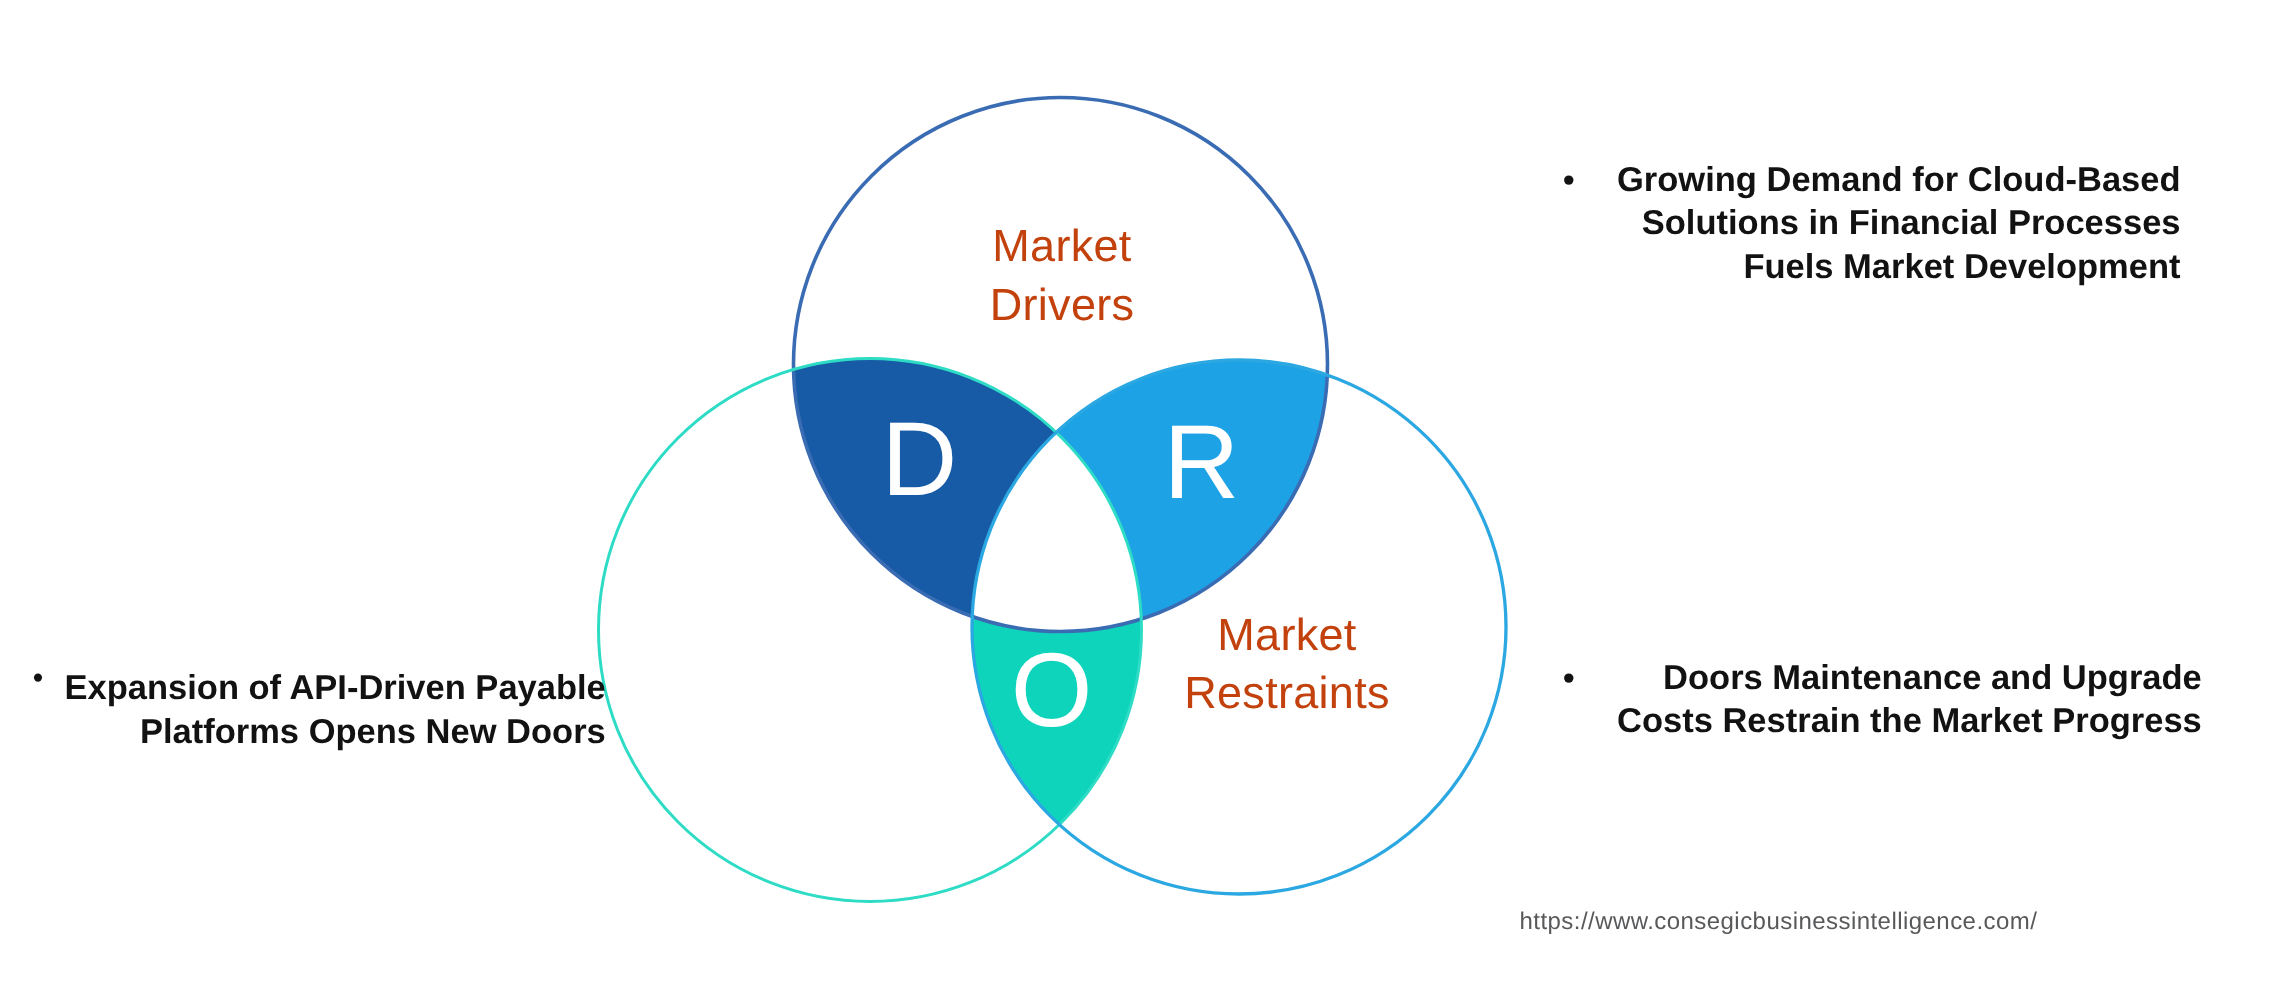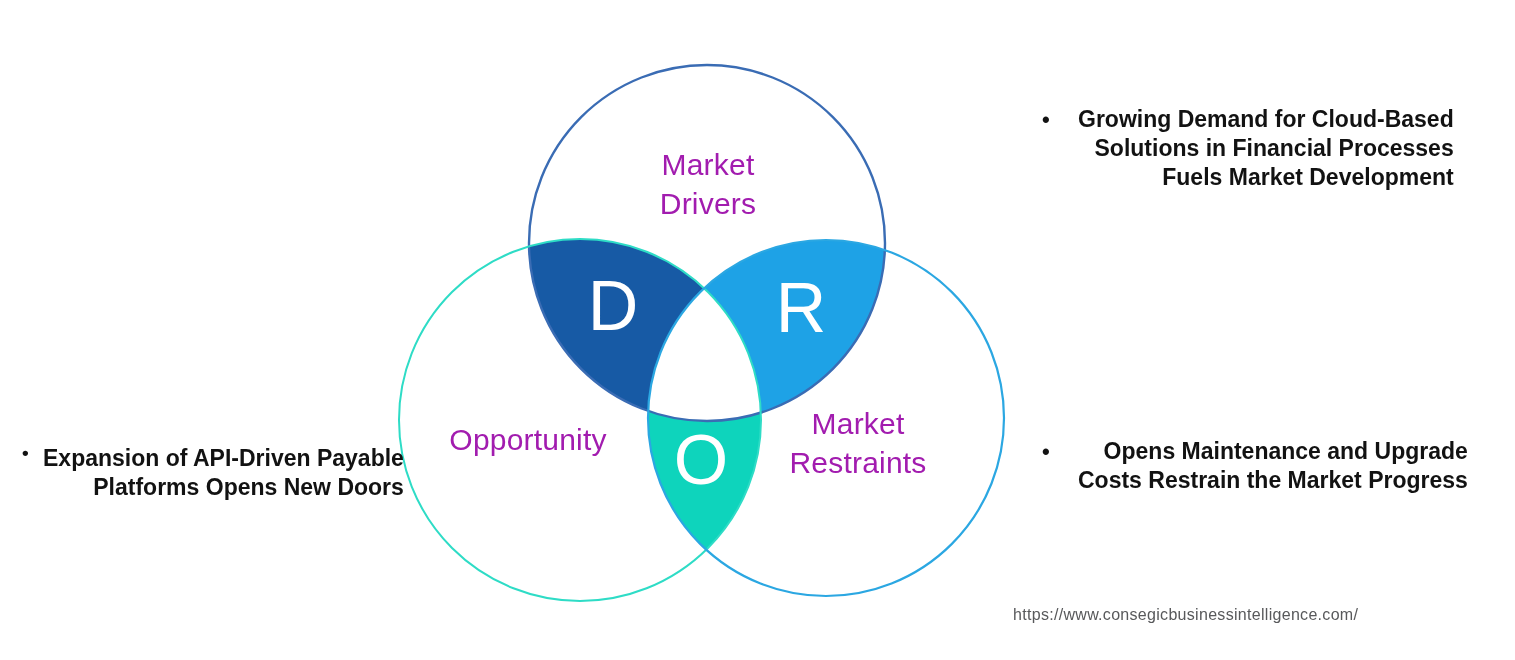--- a/index.html
+++ b/index.html
@@ -4,21 +4,21 @@
 <style>
   html,body{margin:0;padding:0;background:#ffffff;}
   .canvas{
     position:relative;width:1515px;height:660px;background:#ffffff;
     font-family:"Liberation Sans",sans-serif;overflow:hidden;
   }
   .venn-svg{position:absolute;left:0;top:0;width:1515px;height:660px;}
 
   .circle-label{
     position:absolute;transform:translate(-50%,-50%);
-    color:#a21caf;font-size:30px;line-height:39px;
+    color:#c2410c;font-size:30px;line-height:39px;
     text-align:center;white-space:pre-line;letter-spacing:0.2px;
   }
   .lbl-drivers{left:708px;top:184px;}
   .lbl-opportunity{left:528px;top:439px;}
   .lbl-restraints{left:858px;top:443px;}
 
   .region-letter{
     position:absolute;transform:translate(-50%,-50%);
     color:#ffffff;font-size:70px;font-weight:400;line-height:1;
   }
@@ -71,21 +71,20 @@
     <circle cx="826" cy="418" r="178" mask="url(#m-r)" fill="#1ea2e6"></circle>
     <circle cx="580" cy="420" r="181" mask="url(#m-o)" fill="#0ed4bc"></circle>
 
     <circle cx="707" cy="243" r="178" fill="none" stroke-width="2.4" stroke="#3a6cb4"></circle>
     <circle cx="580" cy="420" r="181" fill="none" stroke-width="2" stroke="#2edcc6"></circle>
     <circle cx="826" cy="418" r="178" fill="none" stroke-width="2.2" stroke="#2ba7e2"></circle>
   </svg>
 
   <div class="circle-label lbl-drivers">Market
 Drivers</div>
-  <div class="circle-label lbl-opportunity">Opportunity</div>
   <div class="circle-label lbl-restraints">Market
 Restraints</div>
 
   <div class="region-letter letter-d">D</div>
   <div class="region-letter letter-r">R</div>
   <div class="region-letter letter-o">O</div>
 
   <div class="note note-right note-drivers">
     <span class="bullet">•</span>
     <span class="note-text">Growing Demand for Cloud-Based
@@ -94,19 +93,19 @@
   </div>
 
   <div class="note note-left">
     <span class="bullet">•</span>
     <span class="note-text">Expansion of API-Driven Payable
 Platforms Opens New Doors</span>
   </div>
 
   <div class="note note-right note-restraints">
     <span class="bullet">•</span>
-    <span class="note-text">Opens Maintenance and Upgrade
+    <span class="note-text">Doors Maintenance and Upgrade
 Costs Restrain the Market Progress</span>
   </div>
 
   <div class="footer-url">https://www.consegicbusinessintelligence.com/</div>
 
 </div>
 
 </body></html>

